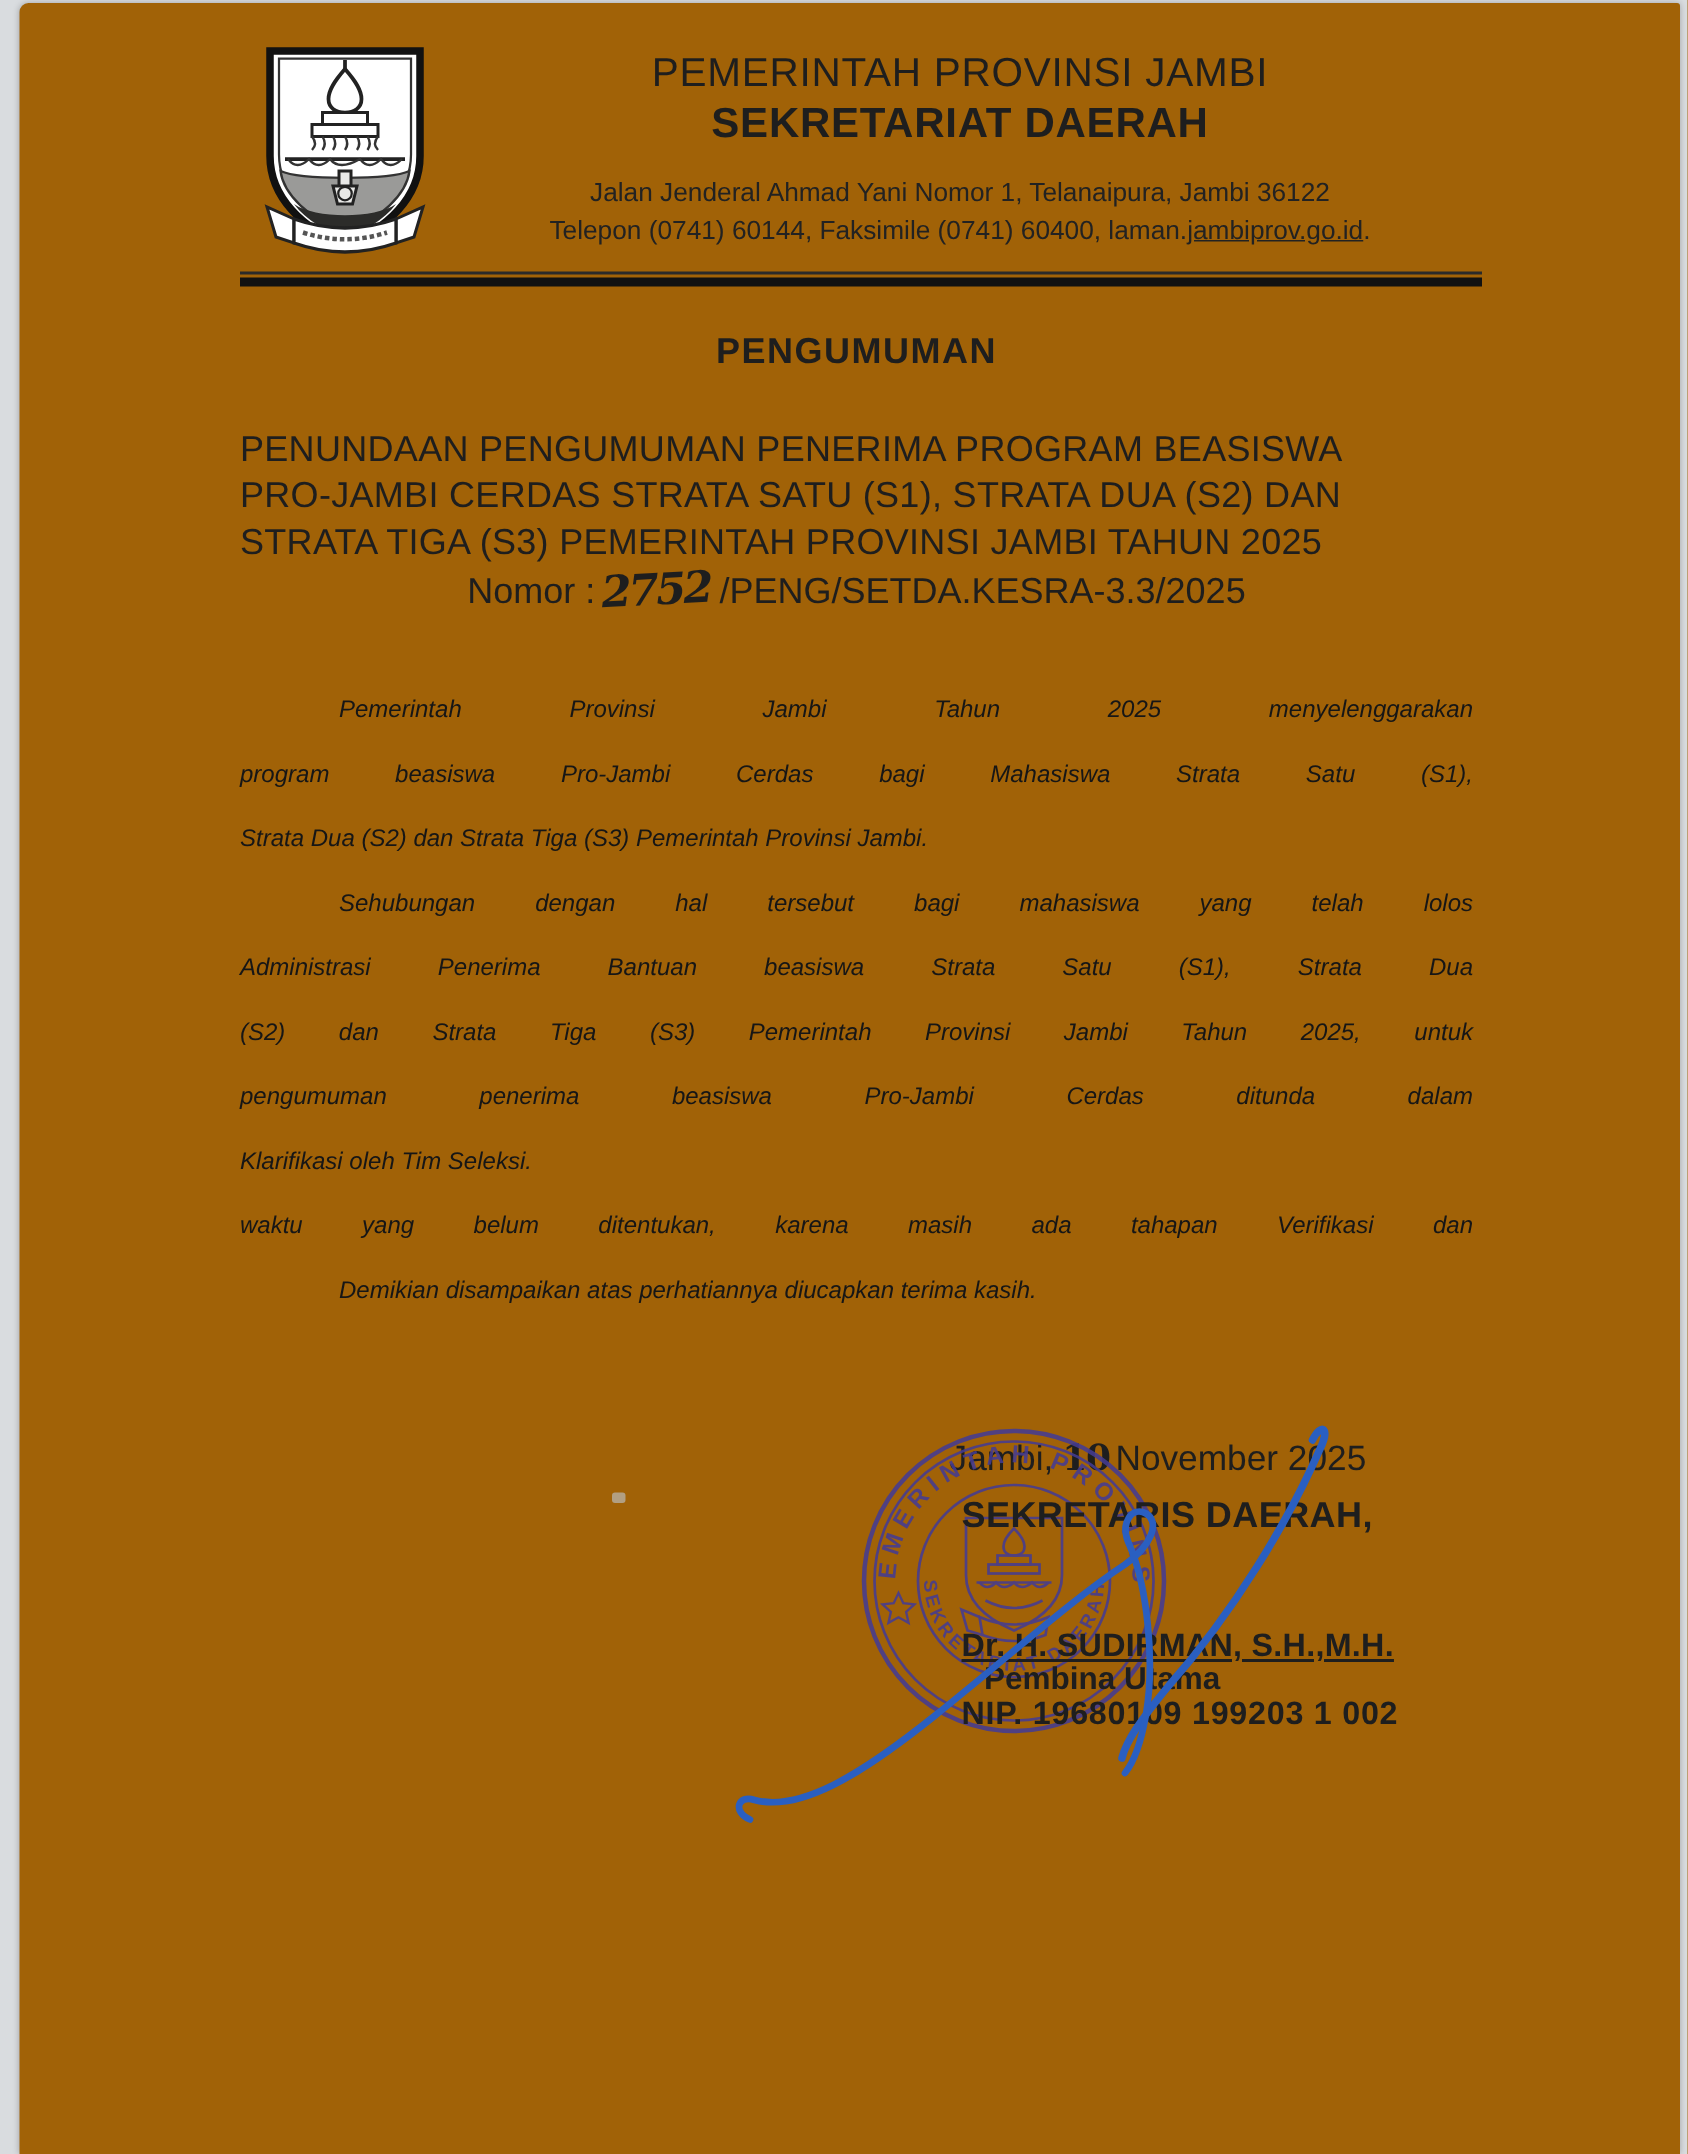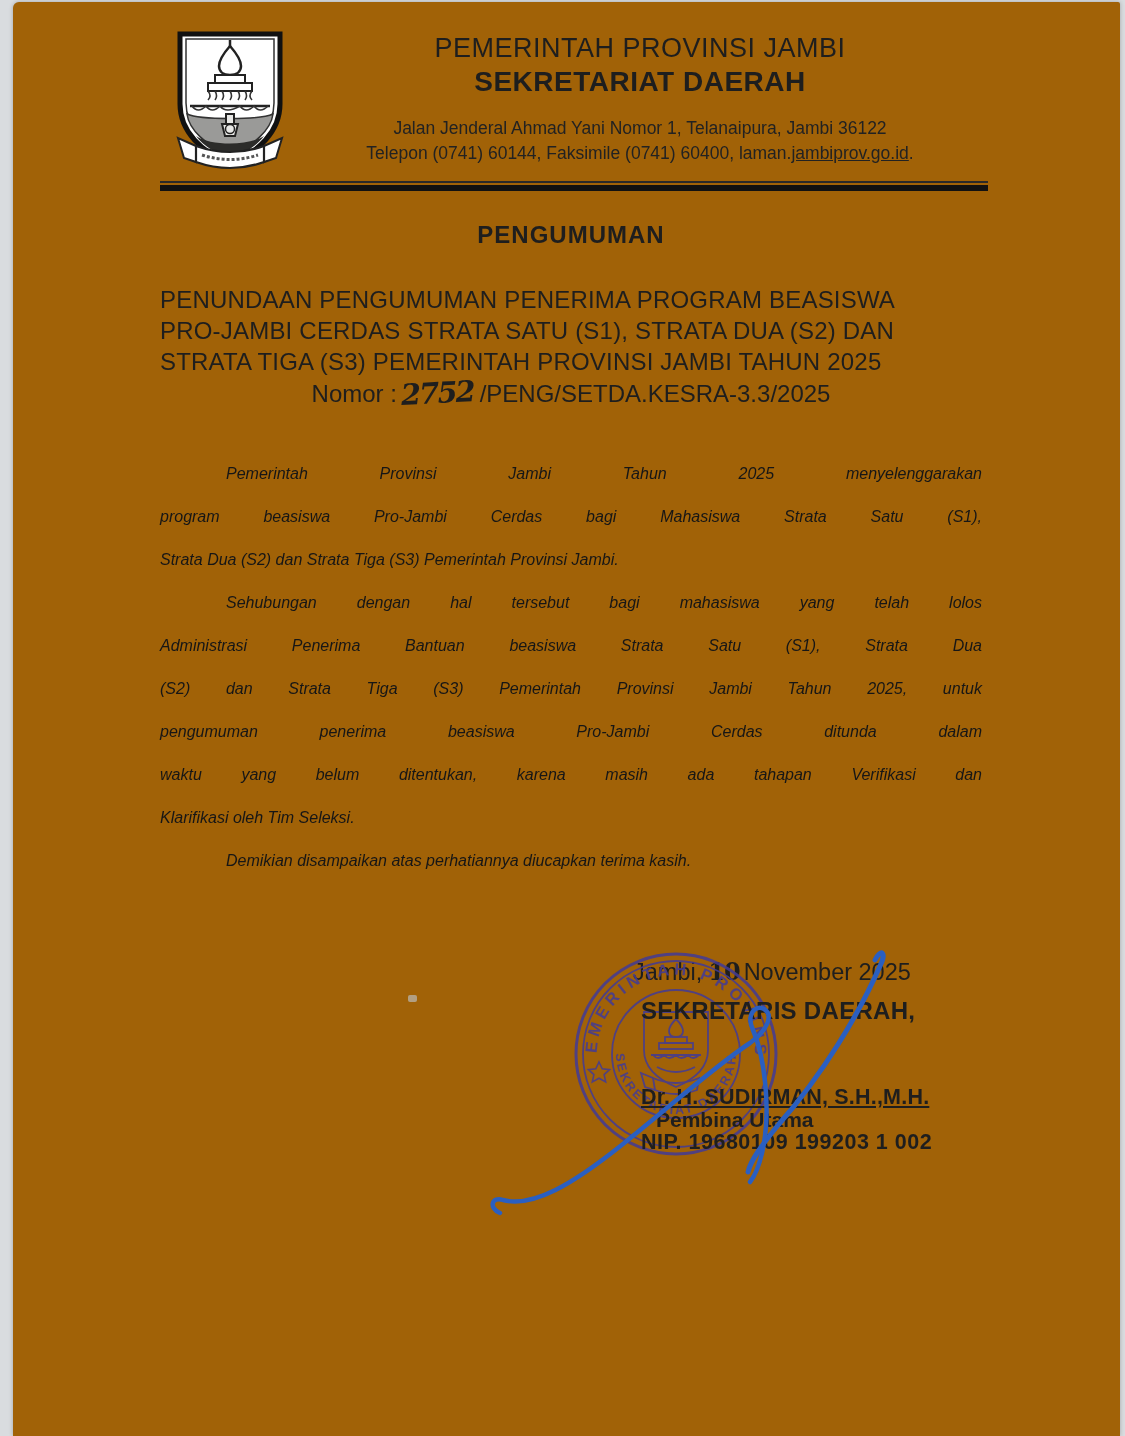--- a/index.html
+++ b/index.html
@@ -111,22 +111,22 @@
       <span>Nomor :</span><span class="hw">2752</span><span>/PENG/SETDA.KESRA-3.3/2025</span>
     </div>
     <div class="bodytext" id="paragraphs">
         <div class="bline ind">Pemerintah Provinsi Jambi Tahun 2025 menyelenggarakan</div>
         <div class="bline">program beasiswa Pro-Jambi Cerdas bagi Mahasiswa Strata Satu (S1),</div>
         <div class="bline last">Strata Dua (S2) dan Strata Tiga (S3) Pemerintah Provinsi Jambi.</div>
         <div class="bline ind">Sehubungan dengan hal tersebut bagi mahasiswa yang telah lolos</div>
         <div class="bline">Administrasi Penerima Bantuan beasiswa Strata Satu (S1), Strata Dua</div>
         <div class="bline">(S2) dan Strata Tiga (S3) Pemerintah Provinsi Jambi Tahun 2025, untuk</div>
         <div class="bline">pengumuman penerima beasiswa Pro-Jambi Cerdas ditunda dalam</div>
+        <div class="bline last">Klarifikasi oleh Tim Seleksi.</div>
         <div class="bline">waktu yang belum ditentukan, karena masih ada tahapan Verifikasi dan</div>
-        <div class="bline last">Klarifikasi oleh Tim Seleksi.</div>
         <div class="bline last ind">Demikian disampaikan atas perhatiannya diucapkan terima kasih.</div>
       </div>
   </div>
 
   <div class="datum">
     <span>Jambi,</span><span class="hw-date">10</span><span>November  2025</span>
   </div>
 
   <div class="smudge"></div>
 

